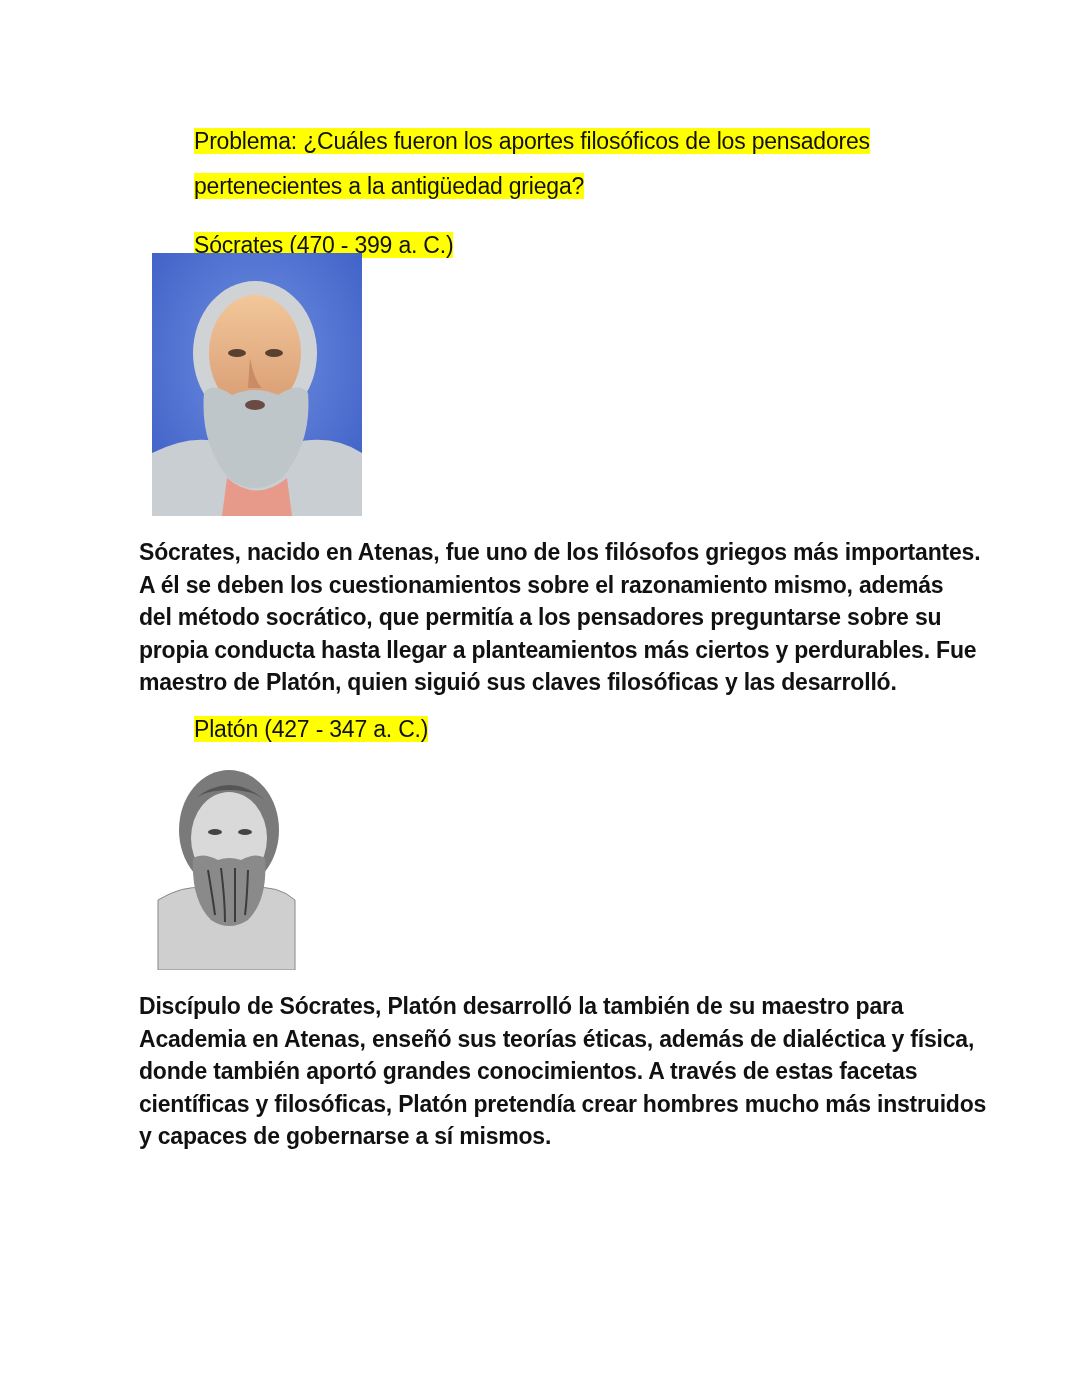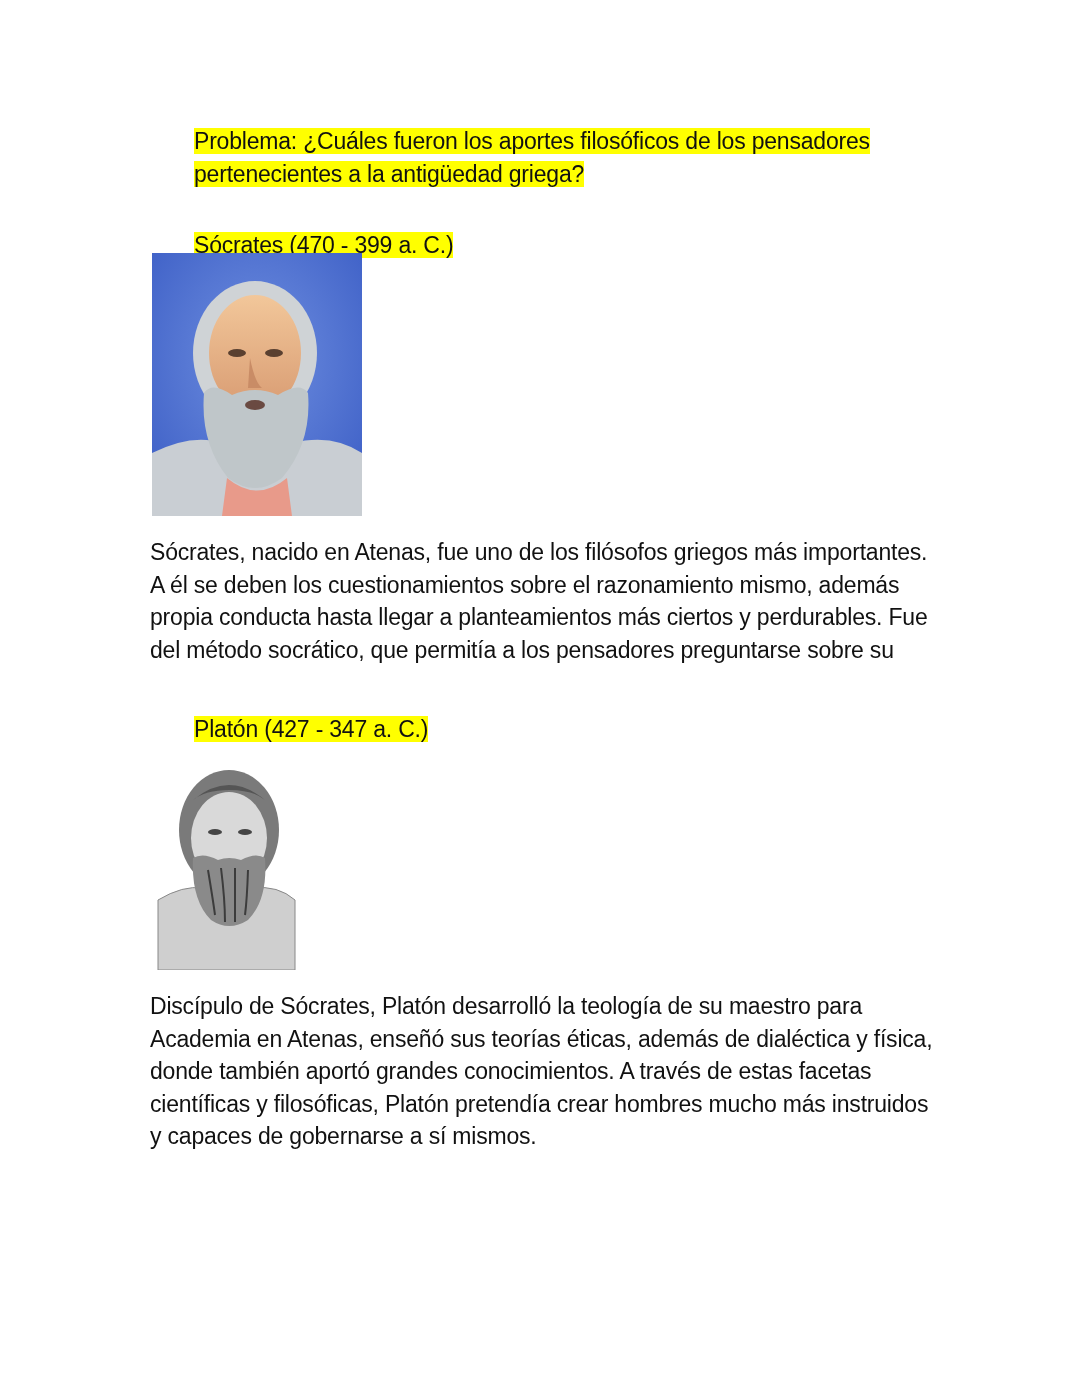--- a/index.html
+++ b/index.html
@@ -1,35 +1,35 @@
 <!DOCTYPE html>
 <html><head>
   <meta charset="utf-8">
   <style>
     html, body { margin: 0; padding: 0; background: #ffffff; }
     body { width: 1080px; height: 1397px; position: relative; overflow: hidden;
       font-family: "Liberation Sans", "DejaVu Sans", sans-serif; color: #111; }
     .page { position: absolute; left: 0; top: 0; width: 1080px; height: 1397px; }
     .hl { background: #ffff00; }
     .line { position: absolute; left: 150px; font-size: 23px; line-height: 33px; white-space: nowrap; letter-spacing: -0.2px; padding-left: 44px; }
-    .para { position: absolute; left: 150px; width: 800px; font-size: 23px; line-height: 32.6px; letter-spacing: -0.2px; }
+    .para { position: absolute; left: 139px; width: 800px; font-size: 23px; line-height: 32.6px; letter-spacing: -0.2px; font-weight: bold; }
     .para span { display: block; white-space: nowrap; }
     .img { position: absolute; overflow: hidden; }
     #socrates-img { left: 152px; top: 253px; width: 210px; height: 263px; }
     #plato-img { left: 153px; top: 760px; width: 147px; height: 210px; background: #fff; }
   </style>
 </head>
 <body>
 
 <div class="page">
 
   <div class="line" style="top:125px;">
     <span class="hl">Problema: ¿Cuáles fueron los aportes filosóficos de los pensadores</span>
   </div>
-  <div class="line" style="top:158px;">
+  <div class="line" style="top:170px;">
     <span class="hl">pertenecientes a la antigüedad griega?</span>
   </div>
 
   <div class="line" style="top:204px;margin-top:25px;">
     <span class="hl">Sócrates (470 - 399 a. C.)</span>
   </div>
 
   <div class="img" id="socrates-img">
     <svg width="210" height="263" viewBox="0 0 210 263" xmlns="http://www.w3.org/2000/svg">
       <defs>
@@ -51,22 +51,23 @@
       <ellipse cx="122" cy="100" rx="9" ry="4" fill="#5a4030"></ellipse>
       <path d="M98 105 Q103 130 110 135 L96 135 Z" fill="#c98c66"></path>
       <path d="M52 140 Q60 128 80 142 Q103 132 126 142 Q148 128 156 140 Q160 190 130 225 Q103 245 76 225 Q48 190 52 140 Z" fill="#bfc6c9"></path>
       <ellipse cx="103" cy="152" rx="10" ry="5" fill="#6a4a42"></ellipse>
     </svg>
   </div>
 
   <div class="para" style="top:536px;">
     <span>Sócrates, nacido en Atenas, fue uno de los filósofos griegos más importantes.</span>
     <span>A él se deben los cuestionamientos sobre el razonamiento mismo, además</span>
+    <span>del método socrático, que permitía a los pensadores preguntarse sobre su</span>
     <span>propia conducta hasta llegar a planteamientos más ciertos y perdurables. Fue</span>
-    <span>del método socrático, que permitía a los pensadores preguntarse sobre su</span>
+    <span>maestro de Platón, quien siguió sus claves filosóficas y las desarrolló.</span>
   </div>
 
   <div class="line" style="top:713px;">
     <span class="hl">Platón (427 - 347 a. C.)</span>
   </div>
 
   <div class="img" id="plato-img">
     <svg width="147" height="210" viewBox="0 0 147 210" xmlns="http://www.w3.org/2000/svg">
       <rect width="147" height="210" fill="#ffffff"></rect>
       <path d="M5 140 Q30 125 50 128 L100 128 Q125 125 142 140 L142 210 L5 210 Z" fill="#cfcfcf" stroke="#888" stroke-width="1"></path>
@@ -74,20 +75,20 @@
       <ellipse cx="76" cy="78" rx="38" ry="46" fill="#d9d9d9"></ellipse>
       <path d="M40 40 Q76 10 112 40 Q100 30 76 30 Q52 30 40 40 Z" fill="#555"></path>
       <ellipse cx="62" cy="72" rx="7" ry="3" fill="#444"></ellipse>
       <ellipse cx="92" cy="72" rx="7" ry="3" fill="#444"></ellipse>
       <path d="M40 98 Q50 92 65 100 Q76 96 88 100 Q103 92 112 98 Q115 140 95 160 Q76 172 58 160 Q38 140 40 98 Z" fill="#8a8a8a"></path>
       <path d="M55 110 Q60 140 62 155 M68 108 Q72 140 72 162 M82 108 Q82 140 82 162 M95 110 Q94 140 92 155" stroke="#3c3c3c" stroke-width="2" fill="none"></path>
     </svg>
   </div>
 
   <div class="para" style="top:990px;">
-    <span>Discípulo de Sócrates, Platón desarrolló la teología de su maestro para</span>
+    <span>Discípulo de Sócrates, Platón desarrolló la también de su maestro para</span>
     <span>Academia en Atenas, enseñó sus teorías éticas, además de dialéctica y física,</span>
     <span>donde también aportó grandes conocimientos. A través de estas facetas</span>
     <span>científicas y filosóficas, Platón pretendía crear hombres mucho más instruidos</span>
     <span>y capaces de gobernarse a sí mismos.</span>
   </div>
 
 </div>
 
 </body></html>

